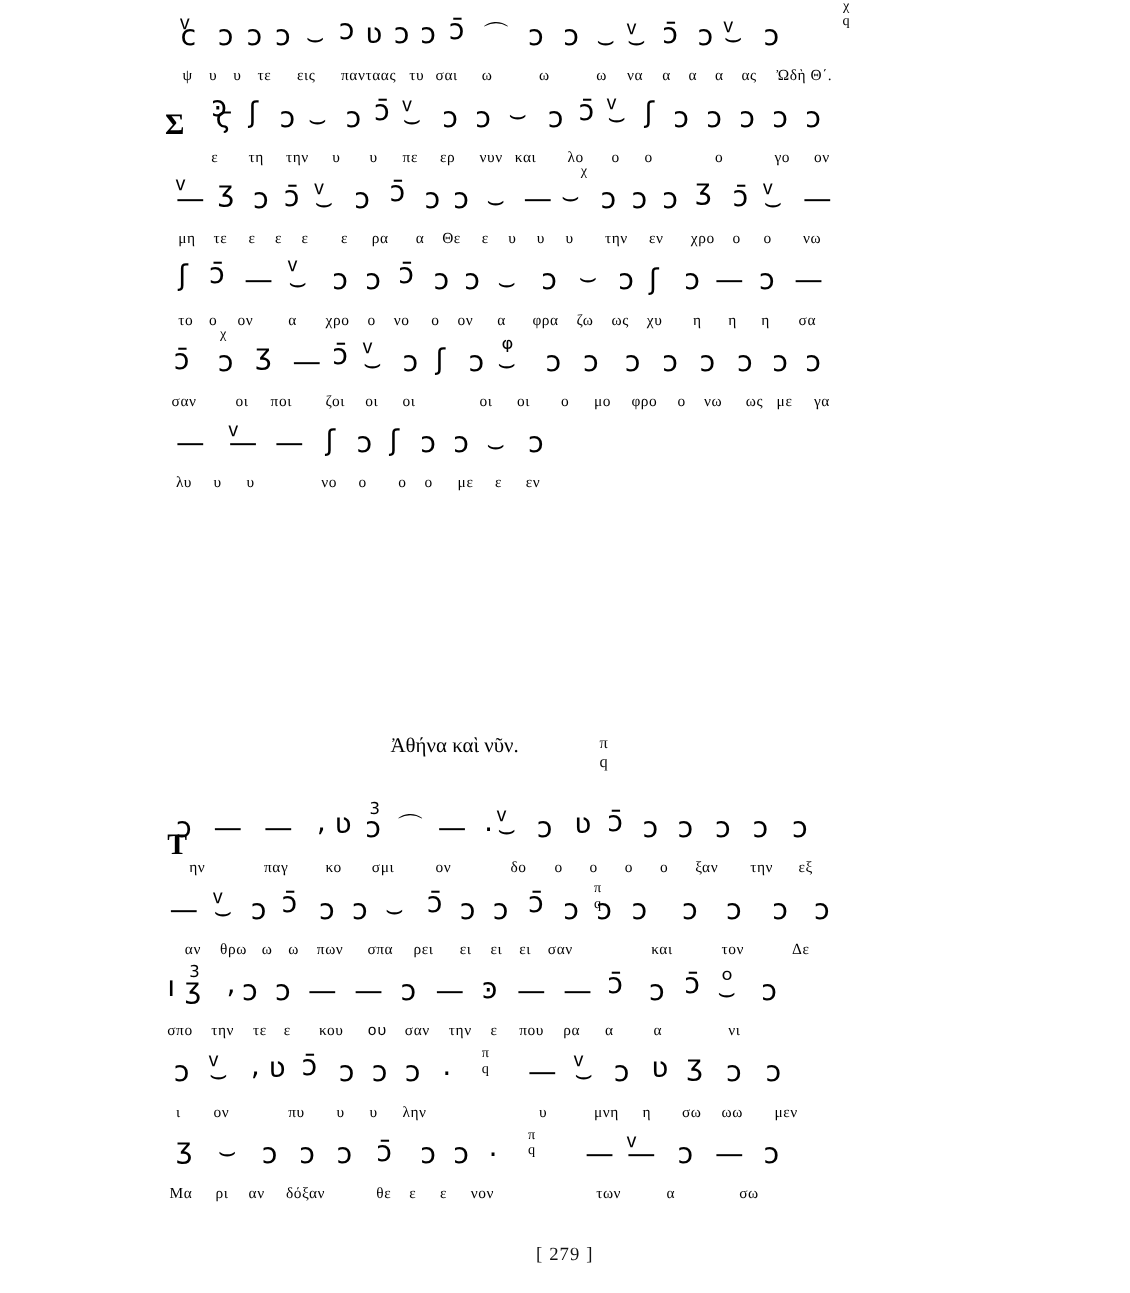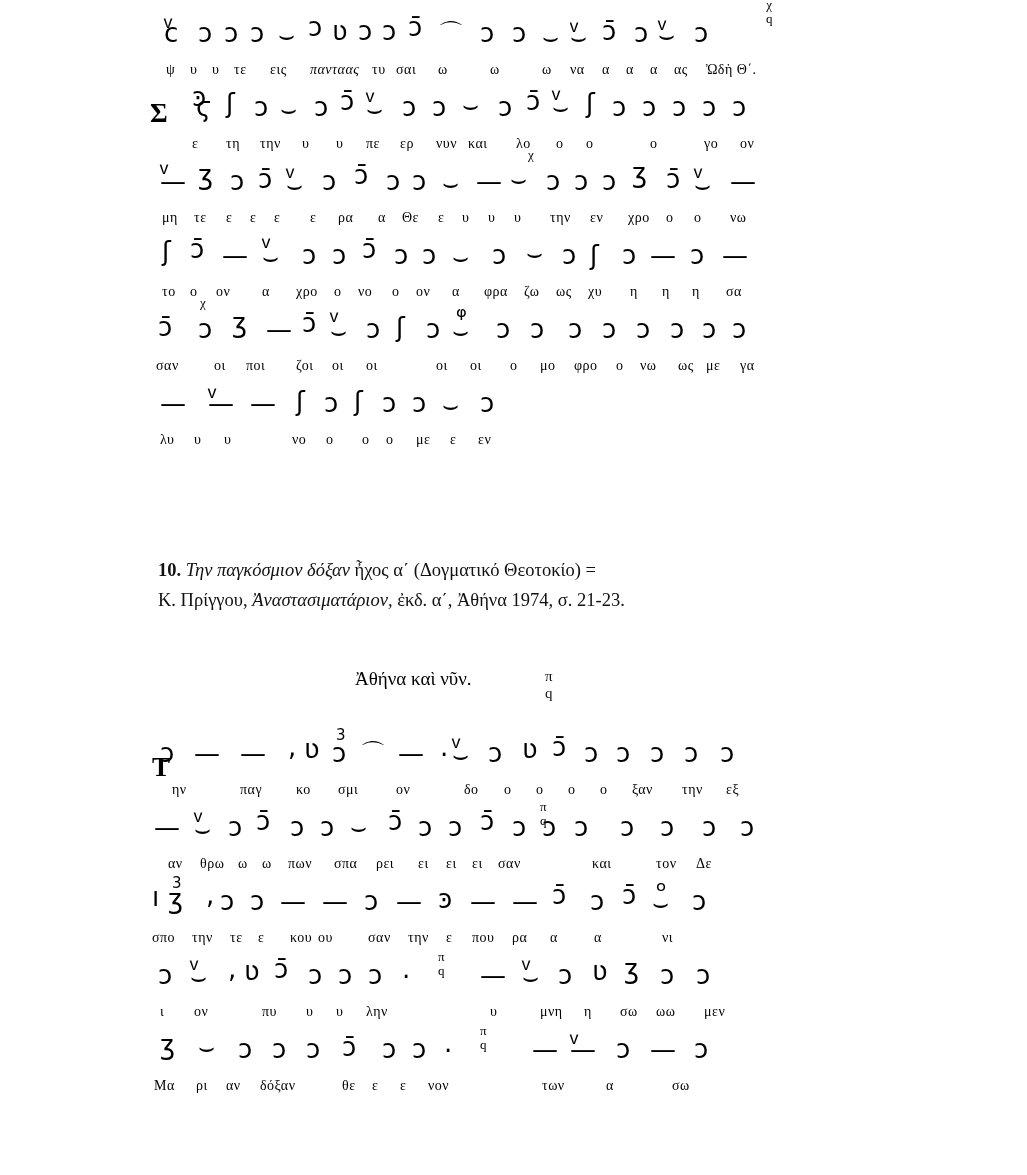--- a/index.html
+++ b/index.html
@@ -148,21 +148,21 @@
         <span class="nm" style="left:512px; top:4px;">ͮ</span>
         <span class="nm" style="left:508px; top:12px;">⌣</span>
         <span class="nm" style="left:544px; top:10px;">ͻ</span>
       </div>
       <div class="syl-row">
         <span class="sy" style="left:16px;">ψ</span>
         <span class="sy" style="left:40px;">υ</span>
         <span class="sy" style="left:62px;">υ</span>
         <span class="sy" style="left:84px;">τε</span>
         <span class="sy" style="left:120px;margin-top:20px;">εις</span>
-        <span class="sy" style="left:160px;font-style:italic;">πανταας</span>
+        <span class="sy" style="left:160px;">πανταας</span>
         <span class="sy" style="left:222px;">τυ</span>
         <span class="sy" style="left:246px;">σαι</span>
         <span class="sy" style="left:288px;">ω</span>
         <span class="sy" style="left:340px;">ω</span>
         <span class="sy" style="left:392px;">ω</span>
         <span class="sy" style="left:420px;">να</span>
         <span class="sy" style="left:452px;">α</span>
         <span class="sy" style="left:476px;">α</span>
         <span class="sy" style="left:500px;">α</span>
         <span class="sy" style="left:524px;">ας</span>
@@ -382,31 +382,20 @@
         <span class="sy" style="left:176px;">ο</span>
         <span class="sy" style="left:212px;">ο</span>
         <span class="sy" style="left:236px;">ο</span>
         <span class="sy" style="left:266px;">με</span>
         <span class="sy" style="left:300px;">ε</span>
         <span class="sy" style="left:328px;">εν</span>
       </div>
     </div>
   </div>
 
-  <div class="reference">
-    <span class="num">10.</span>
-    <span class="it">Την παγκόσμιον δόξαν</span>
-    <span>ἦχος α΄</span>
-    <span>(Δογματικό Θεοτοκίο)</span>
-    <span>=</span>
-    <br>
-    <span>Κ. Πρίγγου,</span>
-    <span class="it">Ἀναστασιματάριον,</span>
-    <span>ἐκδ. α΄, Ἀθήνα 1974, σ. 21-23.</span>
-  </div>
 
   <div class="doxa">Ἀθήνα καὶ νῦν.</div>
   <div class="doxa-mart">
     <span>π</span><br>
     <span>q</span>
   </div>
 
   <div class="staff-block" style="top:730px;">
 
     <div class="neume-line">
@@ -479,21 +468,21 @@
         <span class="sy" style="left:112px;">ω</span>
         <span class="sy" style="left:138px;">πων</span>
         <span class="sy" style="left:184px;">σπα</span>
         <span class="sy" style="left:226px;">ρει</span>
         <span class="sy" style="left:268px;">ει</span>
         <span class="sy" style="left:296px;">ει</span>
         <span class="sy" style="left:322px;">ει</span>
         <span class="sy" style="left:348px;">σαν</span>
         <span class="sy" style="left:442px;">και</span>
         <span class="sy" style="left:506px;">τον</span>
-        <span class="sy" style="left:546px;font-family:Liberation Serif, serif;">Δε</span>
+        <span class="sy" style="left:570px;font-family:Liberation Serif, serif;">Δε</span>
       </div>
       <div class="martyria" style="left:390px; top:-4px;">
         <span>π</span><br>
         <span>q</span>
       </div>
     </div>
 
     <div class="neume-line">
       <div class="neume-row">
         <span class="nm" style="left:2px;   top:6px;">ı</span>
@@ -515,21 +504,21 @@
         <span class="nm" style="left:506px; top:0px;">ᵒ</span>
         <span class="nm" style="left:502px; top:12px;">⌣</span>
         <span class="nm" style="left:542px; top:10px;">ͻ</span>
       </div>
       <div class="syl-row">
         <span class="sy" style="left:2px;">σπο</span>
         <span class="sy" style="left:42px;">την</span>
         <span class="sy" style="left:80px;">τε</span>
         <span class="sy" style="left:108px;">ε</span>
         <span class="sy" style="left:140px;">κου</span>
-        <span class="sy" style="left:168px;">ου</span>
+        <span class="sy" style="left:184px;font-family:Liberation Mono, monospace;">ου</span>
         <span class="sy" style="left:218px;">σαν</span>
         <span class="sy" style="left:258px;">την</span>
         <span class="sy" style="left:296px;">ε</span>
         <span class="sy" style="left:322px;">που</span>
         <span class="sy" style="left:362px;">ρα</span>
         <span class="sy" style="left:400px;">α</span>
         <span class="sy" style="left:444px;">α</span>
         <span class="sy" style="left:512px;">νι</span>
       </div>
     </div>
@@ -606,14 +595,15 @@
         <span class="sy" style="left:456px;">α</span>
         <span class="sy" style="left:522px;">σω</span>
       </div>
       <div class="martyria" style="left:330px; top:-2px;">
         <span>π</span><br>
         <span>q</span>
       </div>
     </div>
   </div>
 
+  <div class="folio">[ 279 ]</div>
 
 </div>
 
 </body></html>

